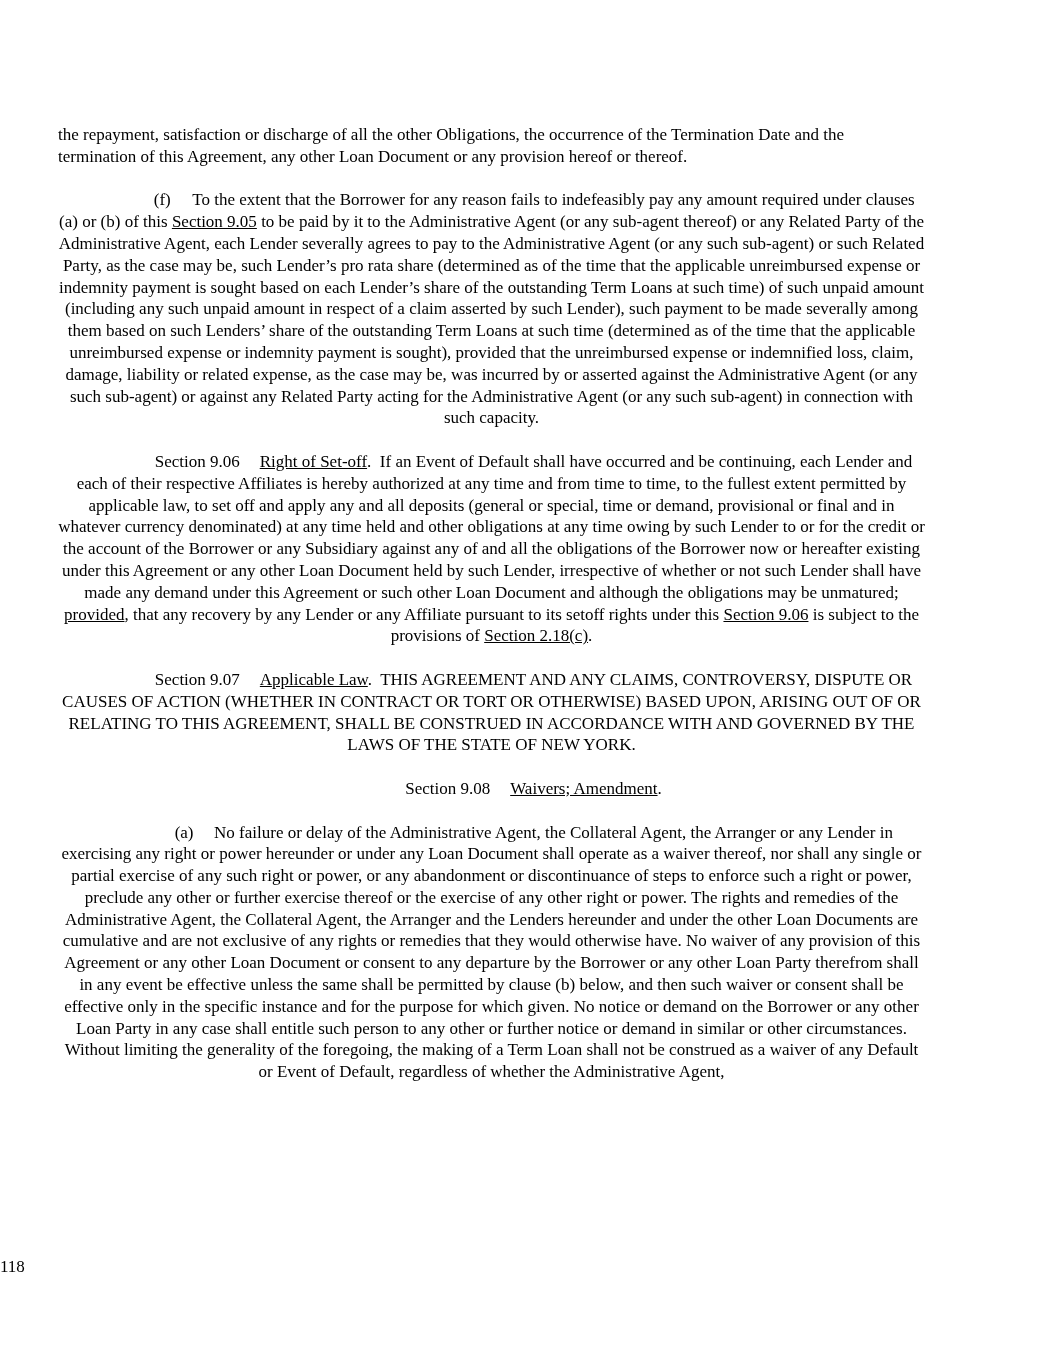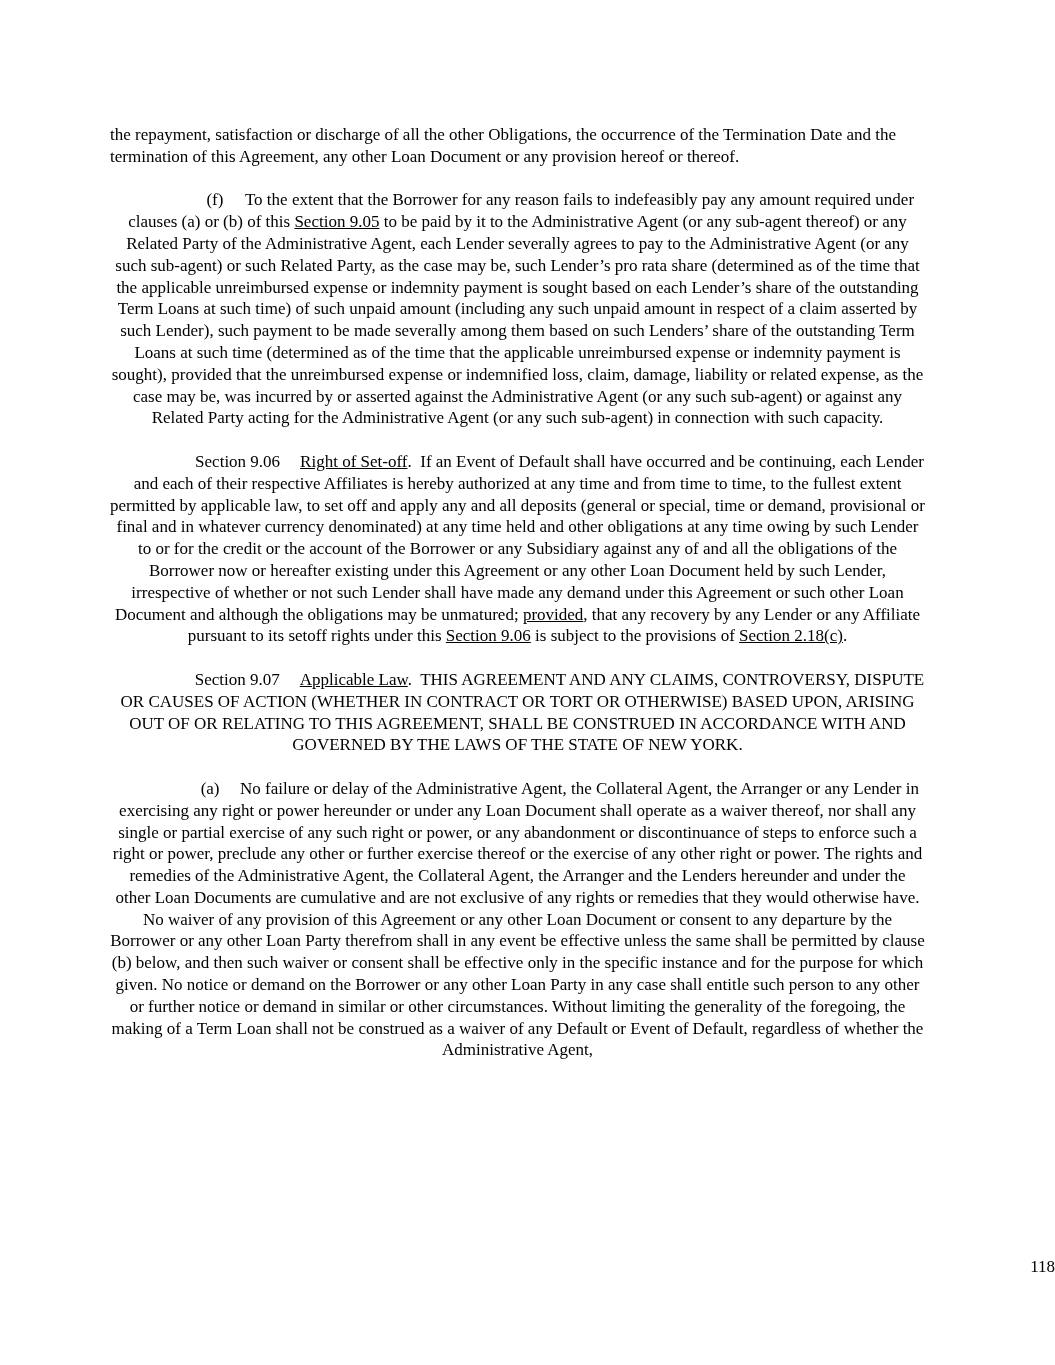--- a/index.html
+++ b/index.html
@@ -14,21 +14,21 @@
     font-family: "Liberation Serif", serif;
     color: #000000;
     overflow: hidden;
   }
   .page {
     position: absolute;
     top: 0; left: 0;
     width: 1046px;
     height: 1365px;
     box-sizing: border-box;
-    padding: 124px 121px 0 110px;
+    padding: 124px 121px 0 58px;
     background: #ffffff;
   }
   .para {
     margin: 0 0 21.8px 0;
     font-size: 17px;
     line-height: 21.8px;
     text-align: left;
     white-space: pre-wrap;
   }
   .para.clause, .para.section {
@@ -41,30 +41,31 @@
     vertical-align: baseline;
   }
   .clause-label { width: 60px; }
   .section-label { width: 125px; }
   .u { text-decoration: underline; }
   .page-number {
     position: absolute;
     top: 1256px;
     left: 0;
     width: 1055px;
-    text-align: right;
+    text-align: left;
     font-size: 17px;
     line-height: 21.8px;
   }
 </style>
 </head>
 <body>
 
 <div class="page">
   <div id="doc-body">
       <p class="para body"><span class="run">the repayment, satisfaction or discharge of all the other Obligations, the occurrence of the Termination Date and the termination of this Agreement, any other Loan Document or any provision hereof or thereof.</span></p>
       <p class="para clause"><span class="plabel clause-label">(f)</span><span class="run">To the extent that the Borrower for any reason fails to indefeasibly pay any amount required under clauses (a) or (b) of this </span><span class="run u">Section 9.05</span><span class="run"> to be paid by it to the Administrative Agent (or any sub-agent thereof) or any Related Party of the Administrative Agent, each Lender severally agrees to pay to the Administrative Agent (or any such sub-agent) or such Related Party, as the case may be, such Lender’s pro rata share (determined as of the time that the applicable unreimbursed expense or indemnity payment is sought based on each Lender’s share of the outstanding Term Loans at such time) of such unpaid amount (including any such unpaid amount in respect of a claim asserted by such Lender), such payment to be made severally among them based on such Lenders’ share of the outstanding Term Loans at such time (determined as of the time that the applicable unreimbursed expense or indemnity payment is sought), provided that the unreimbursed expense or indemnified loss, claim, damage, liability or related expense, as the case may be, was incurred by or asserted against the Administrative Agent (or any such sub-agent) or against any Related Party acting for the Administrative Agent (or any such sub-agent) in connection with such capacity.</span></p>
       <p class="para section"><span class="plabel section-label">Section 9.06</span><span class="run u">Right of Set-off</span><span class="run">.  If an Event of Default shall have occurred and be continuing, each Lender and each of their respective Affiliates is hereby authorized at any time and from time to time, to the fullest extent permitted by applicable law, to set off and apply any and all deposits (general or special, time or demand, provisional or final and in whatever currency denominated) at any time held and other obligations at any time owing by such Lender to or for the credit or the account of the Borrower or any Subsidiary against any of and all the obligations of the Borrower now or hereafter existing under this Agreement or any other Loan Document held by such Lender, irrespective of whether or not such Lender shall have made any demand under this Agreement or such other Loan Document and although the obligations may be unmatured; </span><span class="run u">provided</span><span class="run">, that any recovery by any Lender or any Affiliate pursuant to its setoff rights under this </span><span class="run u">Section 9.06</span><span class="run"> is subject to the provisions of </span><span class="run u">Section 2.18(c)</span><span class="run">.</span></p>
       <p class="para section"><span class="plabel section-label">Section 9.07</span><span class="run u">Applicable Law</span><span class="run">.  THIS AGREEMENT AND ANY CLAIMS, CONTROVERSY, DISPUTE OR CAUSES OF ACTION (WHETHER IN CONTRACT OR TORT OR OTHERWISE) BASED UPON, ARISING OUT OF OR RELATING TO THIS AGREEMENT, SHALL BE CONSTRUED IN ACCORDANCE WITH AND GOVERNED BY THE LAWS OF THE STATE OF NEW YORK.</span></p>
+      <p class="para section"><span class="plabel section-label">Section 9.08</span><span class="run u">Waivers; Amendment</span><span class="run">.</span></p>
       <p class="para clause"><span class="plabel clause-label">(a)</span><span class="run">No failure or delay of the Administrative Agent, the Collateral Agent, the Arranger or any Lender in exercising any right or power hereunder or under any Loan Document shall operate as a waiver thereof, nor shall any single or partial exercise of any such right or power, or any abandonment or discontinuance of steps to enforce such a right or power, preclude any other or further exercise thereof or the exercise of any other right or power. The rights and remedies of the Administrative Agent, the Collateral Agent, the Arranger and the Lenders hereunder and under the other Loan Documents are cumulative and are not exclusive of any rights or remedies that they would otherwise have. No waiver of any provision of this Agreement or any other Loan Document or consent to any departure by the Borrower or any other Loan Party therefrom shall in any event be effective unless the same shall be permitted by clause (b) below, and then such waiver or consent shall be effective only in the specific instance and for the purpose for which given. No notice or demand on the Borrower or any other Loan Party in any case shall entitle such person to any other or further notice or demand in similar or other circumstances. Without limiting the generality of the foregoing, the making of a Term Loan shall not be construed as a waiver of any Default or Event of Default, regardless of whether the Administrative Agent,</span></p>
     </div>
   <div class="page-number">118</div>
 </div>
 
 </body></html>

